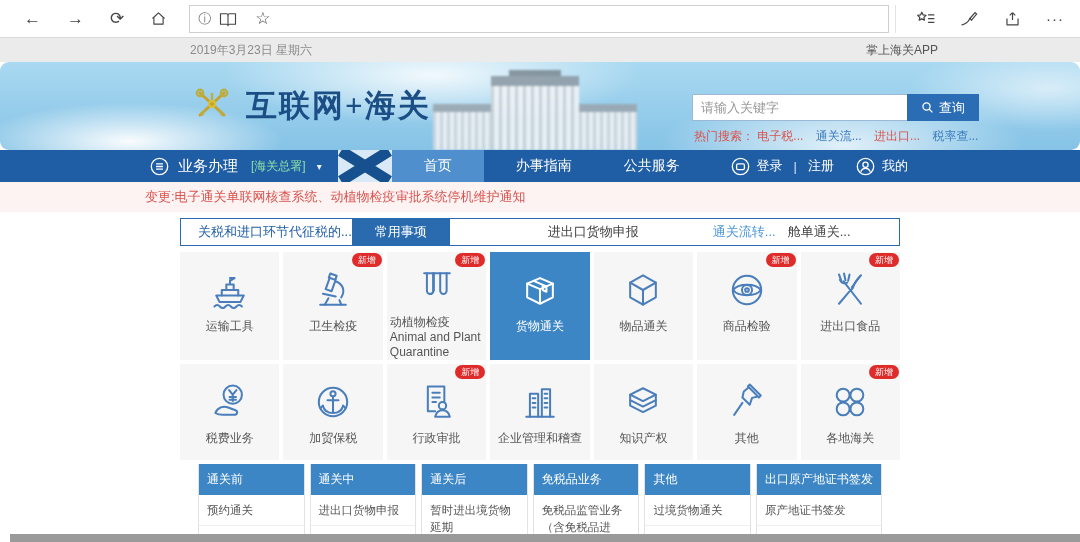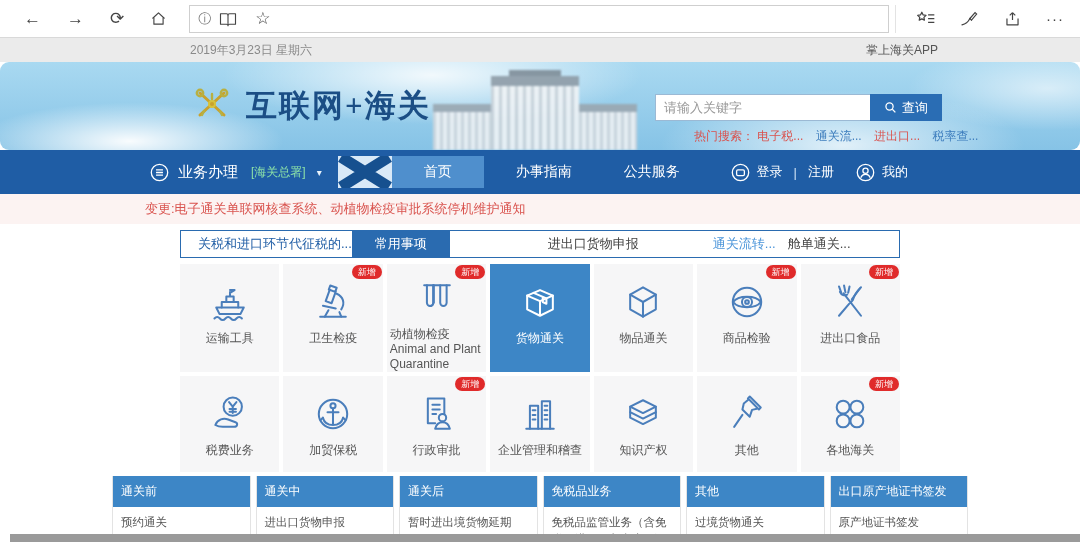--- a/index.html
+++ b/index.html
@@ -34,31 +34,31 @@
       radial-gradient(ellipse 200px 60px at 97% 30%, rgba(255,255,255,.6), transparent 70%),
       linear-gradient(180deg,#a9d9f1 0%, #86c3e6 100%);
     overflow:hidden;border-radius:9px; }
   .logo { position:absolute; left:192px; top:22px; display:flex; align-items:center; gap:14px; }
   .logo-text { font-family:"Liberation Serif","DejaVu Serif",serif; font-weight:bold; font-size:31px; color:#1b4e85; letter-spacing:2px; }
   .building { position:absolute; left:425px; top:6px; width:220px; height:82px; filter:blur(1px); opacity:.9; }
   .bwing { position:absolute; bottom:0; width:58px; height:46px; background:repeating-linear-gradient(90deg,#cfd6dc 0 3px,#eef1f4 3px 7px); border-top:8px solid #9aa7b1; }
   .bwing.left { left:8px; } .bwing.right { right:8px; }
   .btower { position:absolute; bottom:0; left:66px; width:88px; height:74px; background:repeating-linear-gradient(90deg,#c9d1d8 0 3px,#f0f3f6 3px 8px); border-top:10px solid #8e9ca7; }
   .btower:before { content:""; position:absolute; top:-16px; left:18px; width:52px; height:6px; background:#7f8d98; }
-  .searchbox { position:absolute; left:655px; top:32px; display:flex; }
+  .searchbox { position:absolute; left:692px; top:32px; display:flex; }
   .searchbox input { width:215px; height:27px; border:1px solid #9bb9d4; border-right:none; padding:0 8px; font-size:13px; color:#333; outline:none; }
   .searchbox input::placeholder { color:#999; }
   .search-btn { width:72px; height:27px; background:#2a6db4; color:#fff; border:none; font-size:13px; display:flex; align-items:center; justify-content:center; gap:5px; cursor:pointer; }
   .hotrow { position:absolute; left:694px; top:66px; font-size:12px; white-space:nowrap; }
   .hotrow .hot-label { color:#d9534f; }
   .hotrow a { text-decoration:none; margin-right:9px; cursor:pointer;text-align:center; }
   .hotrow a.red { color:#d9534f; } .hotrow a.blue { color:#3d7dbd; }
 
   
-  .nav { height:44px; background:#1f5da5; display:flex; align-items:center; color:#fff; padding-left:150px; padding-right:172px; }
+  .nav { height:32px; background:#1f5da5; display:flex; align-items:center; color:#fff; padding-left:150px; padding-right:172px; }
   .nav-left { display:flex; align-items:center; gap:9px; }
   .menu-label { font-size:15px; cursor:pointer; }
   .org { color:#8be0a8; font-size:12px; margin-left:4px; cursor:pointer; }
   .caret { font-size:10px; color:#e8f2fb; margin-left:2px; }
   .nav-x { margin-left:16px; height:32px; }
   .nav-item { font-size:14px; padding:0 26px; height:32px; display:flex; align-items:center; cursor:pointer; }
   .nav-item.active { background:#4f8fcd; padding:0 32px; margin-right:6px; }
   .nav-right { margin-left:auto; display:flex; align-items:center; gap:8px; font-size:13px; }
   .nav-right .grp { display:flex; align-items:center; gap:7px; cursor:pointer; }
   .nav-right .sep { margin:0 4px; color:#cfe2f5; }
@@ -81,21 +81,21 @@
   .tile { position:relative; background:#f6f6f7; display:flex; flex-direction:column; align-items:center; justify-content:flex-start; padding-top:14px; cursor:pointer; }
   .tile .ticon { height:48px; display:flex; align-items:center; justify-content:center; color:#4a7ebb; }
   .tile .tlabel { font-size:12px; color:#555; text-align:left; line-height:1.25; margin-top:5px; padding:0 3px; }
   .tile.selected { background:#3d86c6; }
   .tile.selected .ticon { color:#fff; }
   .tile.selected .tlabel { color:#fff; }
   .badge { position:absolute; top:1px; right:1px; background:#e02b2b; color:#fff; font-size:9px; line-height:14px; padding:0 6px; border-radius:8px; }
   .tile svg { stroke:currentColor; fill:none; stroke-width:2.2; stroke-linecap:round; stroke-linejoin:round; }
 
   
-  .bottom { width:856px; margin:4px auto 0; display:grid; grid-template-columns:repeat(6,1fr); gap:5px; height:70px; overflow:hidden; }
+  .bottom { width:684px; margin:4px auto 0; display:grid; grid-template-columns:repeat(6,1fr); gap:5px; height:70px; overflow:hidden; }
   .bcol { background:#fff; border:1px solid #e3e3e3; border-top:none; }
   .bcol-header { background:#3d86c6; color:#fff; font-size:12px; padding:7px 8px; white-space:nowrap; overflow:hidden; cursor:default; }
   .bitem { font-size:11.5px; color:#555; padding:7px 8px 6px; border-bottom:1px solid #efefef; cursor:pointer; line-height:1.45; }
 
   
   .hscroll { position:absolute; left:0; bottom:0; width:1080px; height:8px; background:#fff; }
   .hscroll .thumb { position:absolute; left:10px; top:0; right:0; height:8px; background:#9a9a9a; cursor:pointer; }
 </style>
 </head>
 <body>

